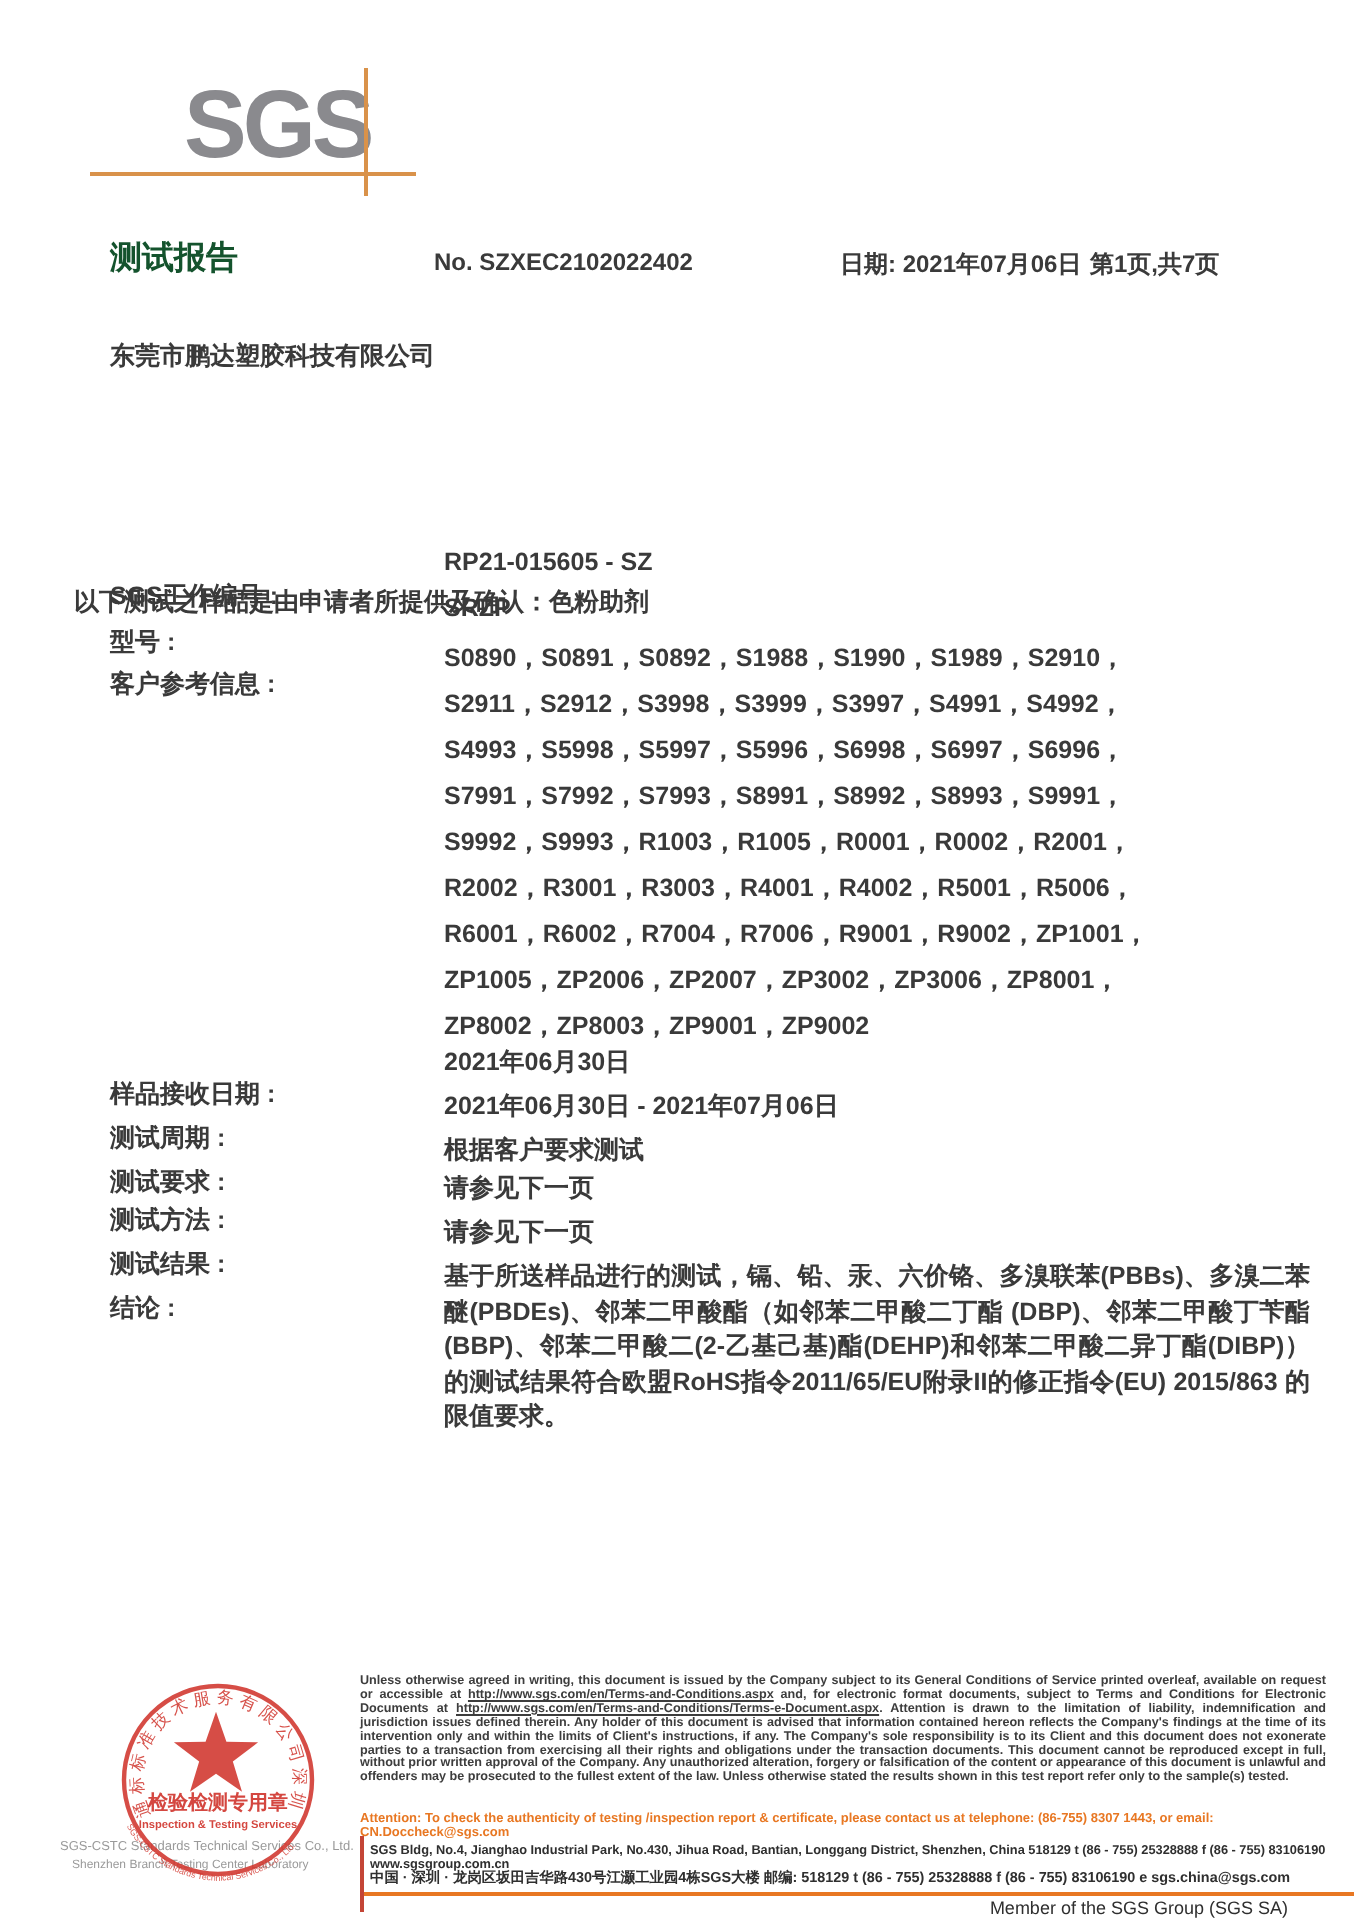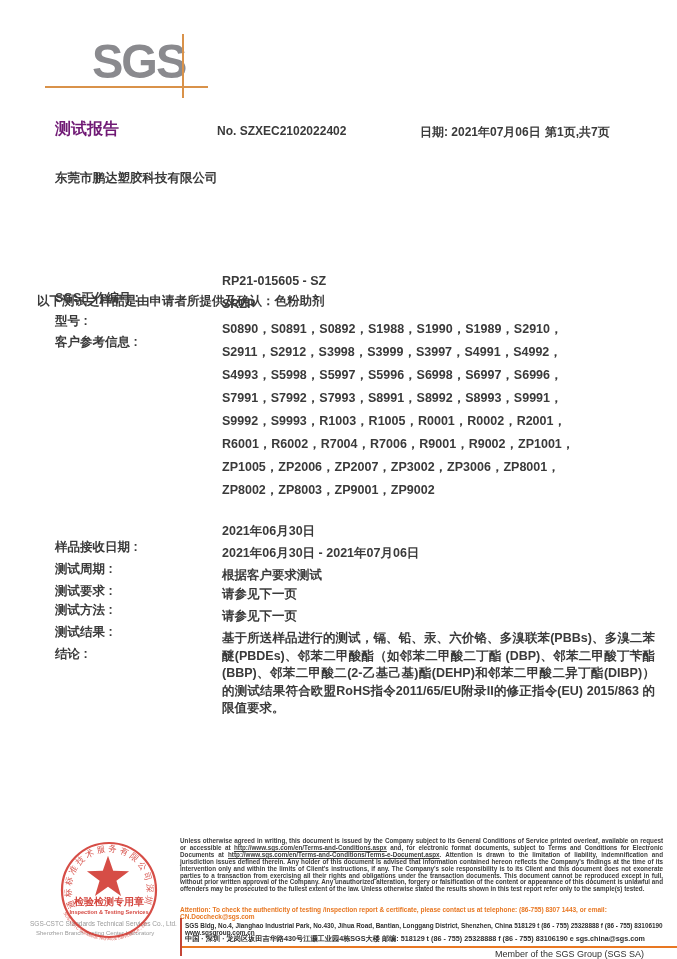--- a/index.html
+++ b/index.html
@@ -7,21 +7,21 @@
   body { font-family:"Liberation Sans","DejaVu Sans",sans-serif; color:#3a3a3a; }
   .page { position:relative; width:677px; height:959px; background:#fff; overflow:hidden; }
 
   
   .logo-text { position:absolute; left:92px; top:34px; font-size:47px; font-weight:bold;
                color:#8a8a8e; letter-spacing:-2px; transform:scaleY(1.02); }
   .logo-hline { position:absolute; left:45px; top:86px; width:163px; height:2px; background:#d9924a; }
   .logo-vline { position:absolute; left:182px; top:34px; width:2px; height:64px; background:#d9924a; }
 
   
-  .doc-title { position:absolute; left:55px; top:119px; font-size:16px; font-weight:bold; color:#701a75; }
+  .doc-title { position:absolute; left:55px; top:119px; font-size:16px; font-weight:bold; color:#14532d; }
   .report-no { position:absolute; left:217px; top:124px; font-size:12px; font-weight:600; }
   .date-label { position:absolute; left:420px; top:124px; font-size:12px; font-weight:600; }
   .page-label { position:absolute; left:545px; top:124px; font-size:12px; font-weight:600; }
 
   .applicant-name { position:absolute; left:55px; top:170px; font-size:12.5px; font-weight:600; }
   .applicant-address { position:absolute; left:55px; top:198px; font-size:12.5px; font-weight:600; }
 
   .statement { position:absolute; left:37px; top:248px; font-size:12.5px; font-weight:700;margin-top:45px; }
 
   
@@ -77,20 +77,21 @@
   </div>
 
   <div class="frow" style="top:318px">
     <div class="lbl">客户参考信息 :</div>
     <div class="val">
       <div class="ref-line">S0890，S0891，S0892，S1988，S1990，S1989，S2910，</div>
       <div class="ref-line">S2911，S2912，S3998，S3999，S3997，S4991，S4992，</div>
       <div class="ref-line">S4993，S5998，S5997，S5996，S6998，S6997，S6996，</div>
       <div class="ref-line">S7991，S7992，S7993，S8991，S8992，S8993，S9991，</div>
       <div class="ref-line">S9992，S9993，R1003，R1005，R0001，R0002，R2001，</div>
+      <div class="ref-line">R2002，R3001，R3003，R4001，R4002，R5001，R5006，</div>
       <div class="ref-line">R6001，R6002，R7004，R7006，R9001，R9002，ZP1001，</div>
       <div class="ref-line">ZP1005，ZP2006，ZP2007，ZP3002，ZP3006，ZP8001，</div>
       <div class="ref-line">ZP8002，ZP8003，ZP9001，ZP9002</div>
     </div>
   </div>
 
   <div class="frow" style="top:523px">
     <div class="lbl">样品接收日期 :</div>
     <div class="val">2021年06月30日</div>
   </div>

